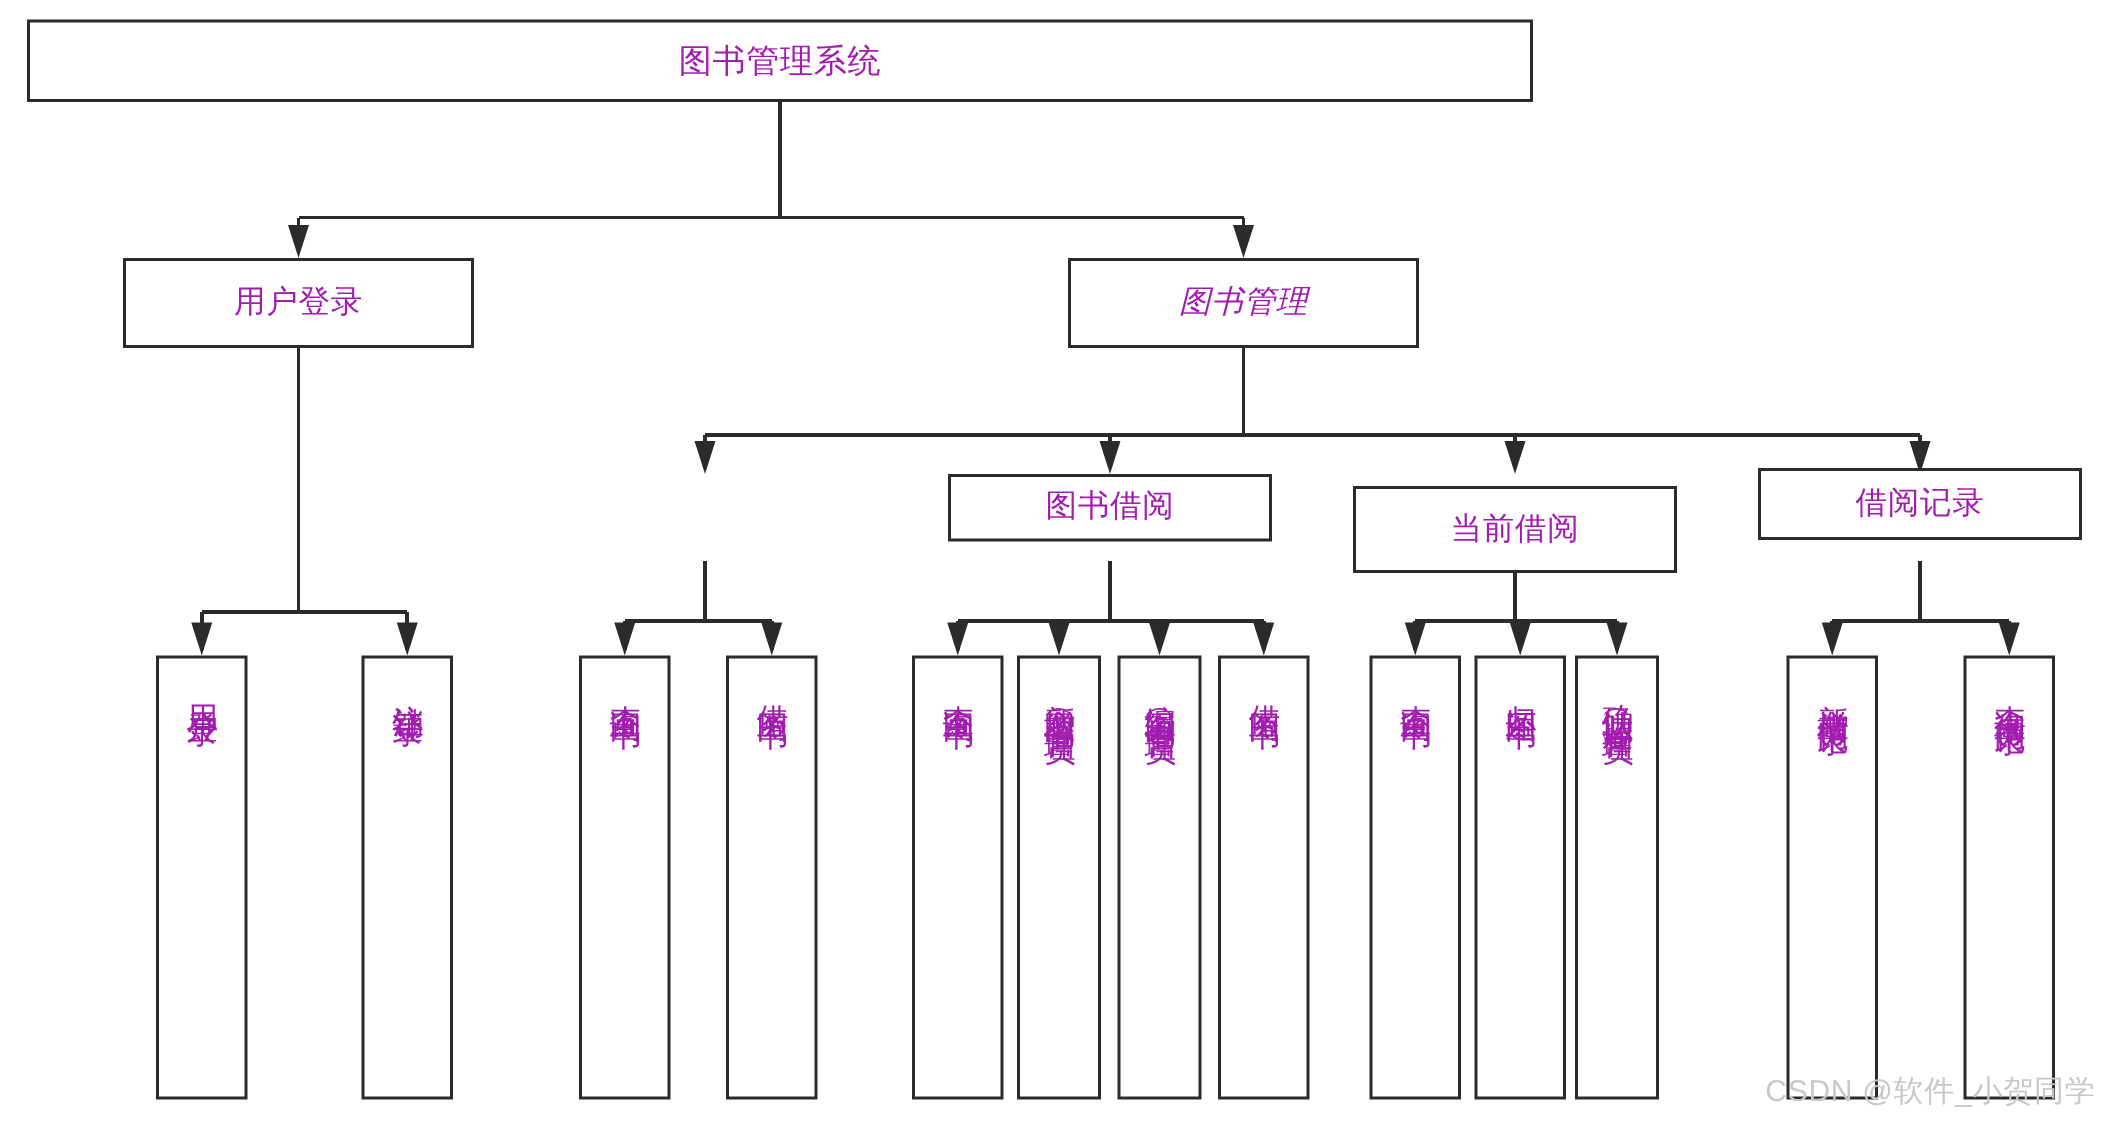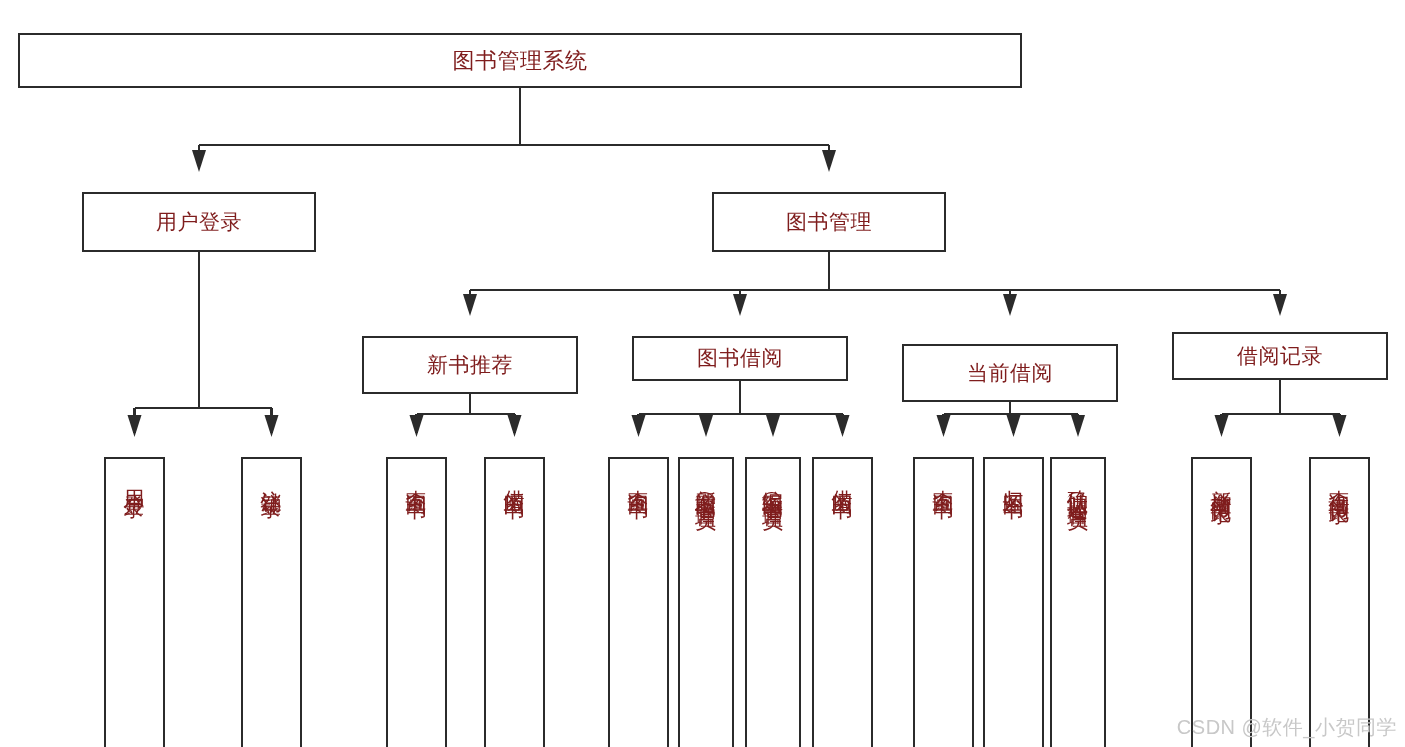--- a/index.html
+++ b/index.html
@@ -29,23 +29,22 @@
     pointer-events: none;
   }
   .node {
     position: absolute;
     box-sizing: border-box;
     border: 2px solid #2b2b2b;
     background: #ffffff;
     display: flex;
     align-items: center;
     justify-content: center;
-    color: #7f1d1d;
+    color: #a21caf;
     overflow: hidden;
-    margin-top: 20px;
   }
   .node .label {
     display: block;
     text-align: center;
     line-height: 1.08;
     white-space: nowrap;
   }
   .node.horizontal .label {
     font-size: 21px;
     letter-spacing: 0.5px;
@@ -135,27 +134,24 @@
       <polygon points="1332.5,415 1346.5,415 1339.5,437" fill="#2b2b2b"></polygon>
     </svg>
 
   <div class="node horizontal" id="root-node" style="left: 18px; top: 13px; width: 1004px; height: 55px;">
     <span class="label">图书管理系统</span>
   </div>
 
   <div class="node horizontal" id="node-user-login" style="left: 82px; top: 172px; width: 234px; height: 60px;">
     <span class="label">用户登录</span>
   </div>
-  <div class="node horizontal" id="node-book-management" style="left: 712px; top: 172px; width: 234px; height: 60px;">
+  <div class="node horizontal" id="node-book-management" style="left: 712px; top: 172px; width: 234px; height: 60px; font-style: italic;">
     <span class="label">图书管理</span>
   </div>
 
-  <div class="node horizontal" id="node-new-book-recommend" style="left: 362px; top: 316px; width: 216px; height: 58px;">
-    <span class="label">新书推荐</span>
-  </div>
   <div class="node horizontal" id="node-book-borrow" style="left: 632px; top: 316px; width: 216px; height: 45px;">
     <span class="label">图书借阅</span>
   </div>
   <div class="node horizontal" id="node-current-borrow" style="left: 902px; top: 324px; width: 216px; height: 58px;">
     <span class="label">当前借阅</span>
   </div>
   <div class="node horizontal" id="node-borrow-record" style="left: 1172px; top: 312px; width: 216px; height: 48px;">
     <span class="label">借阅记录</span>
   </div>
 

